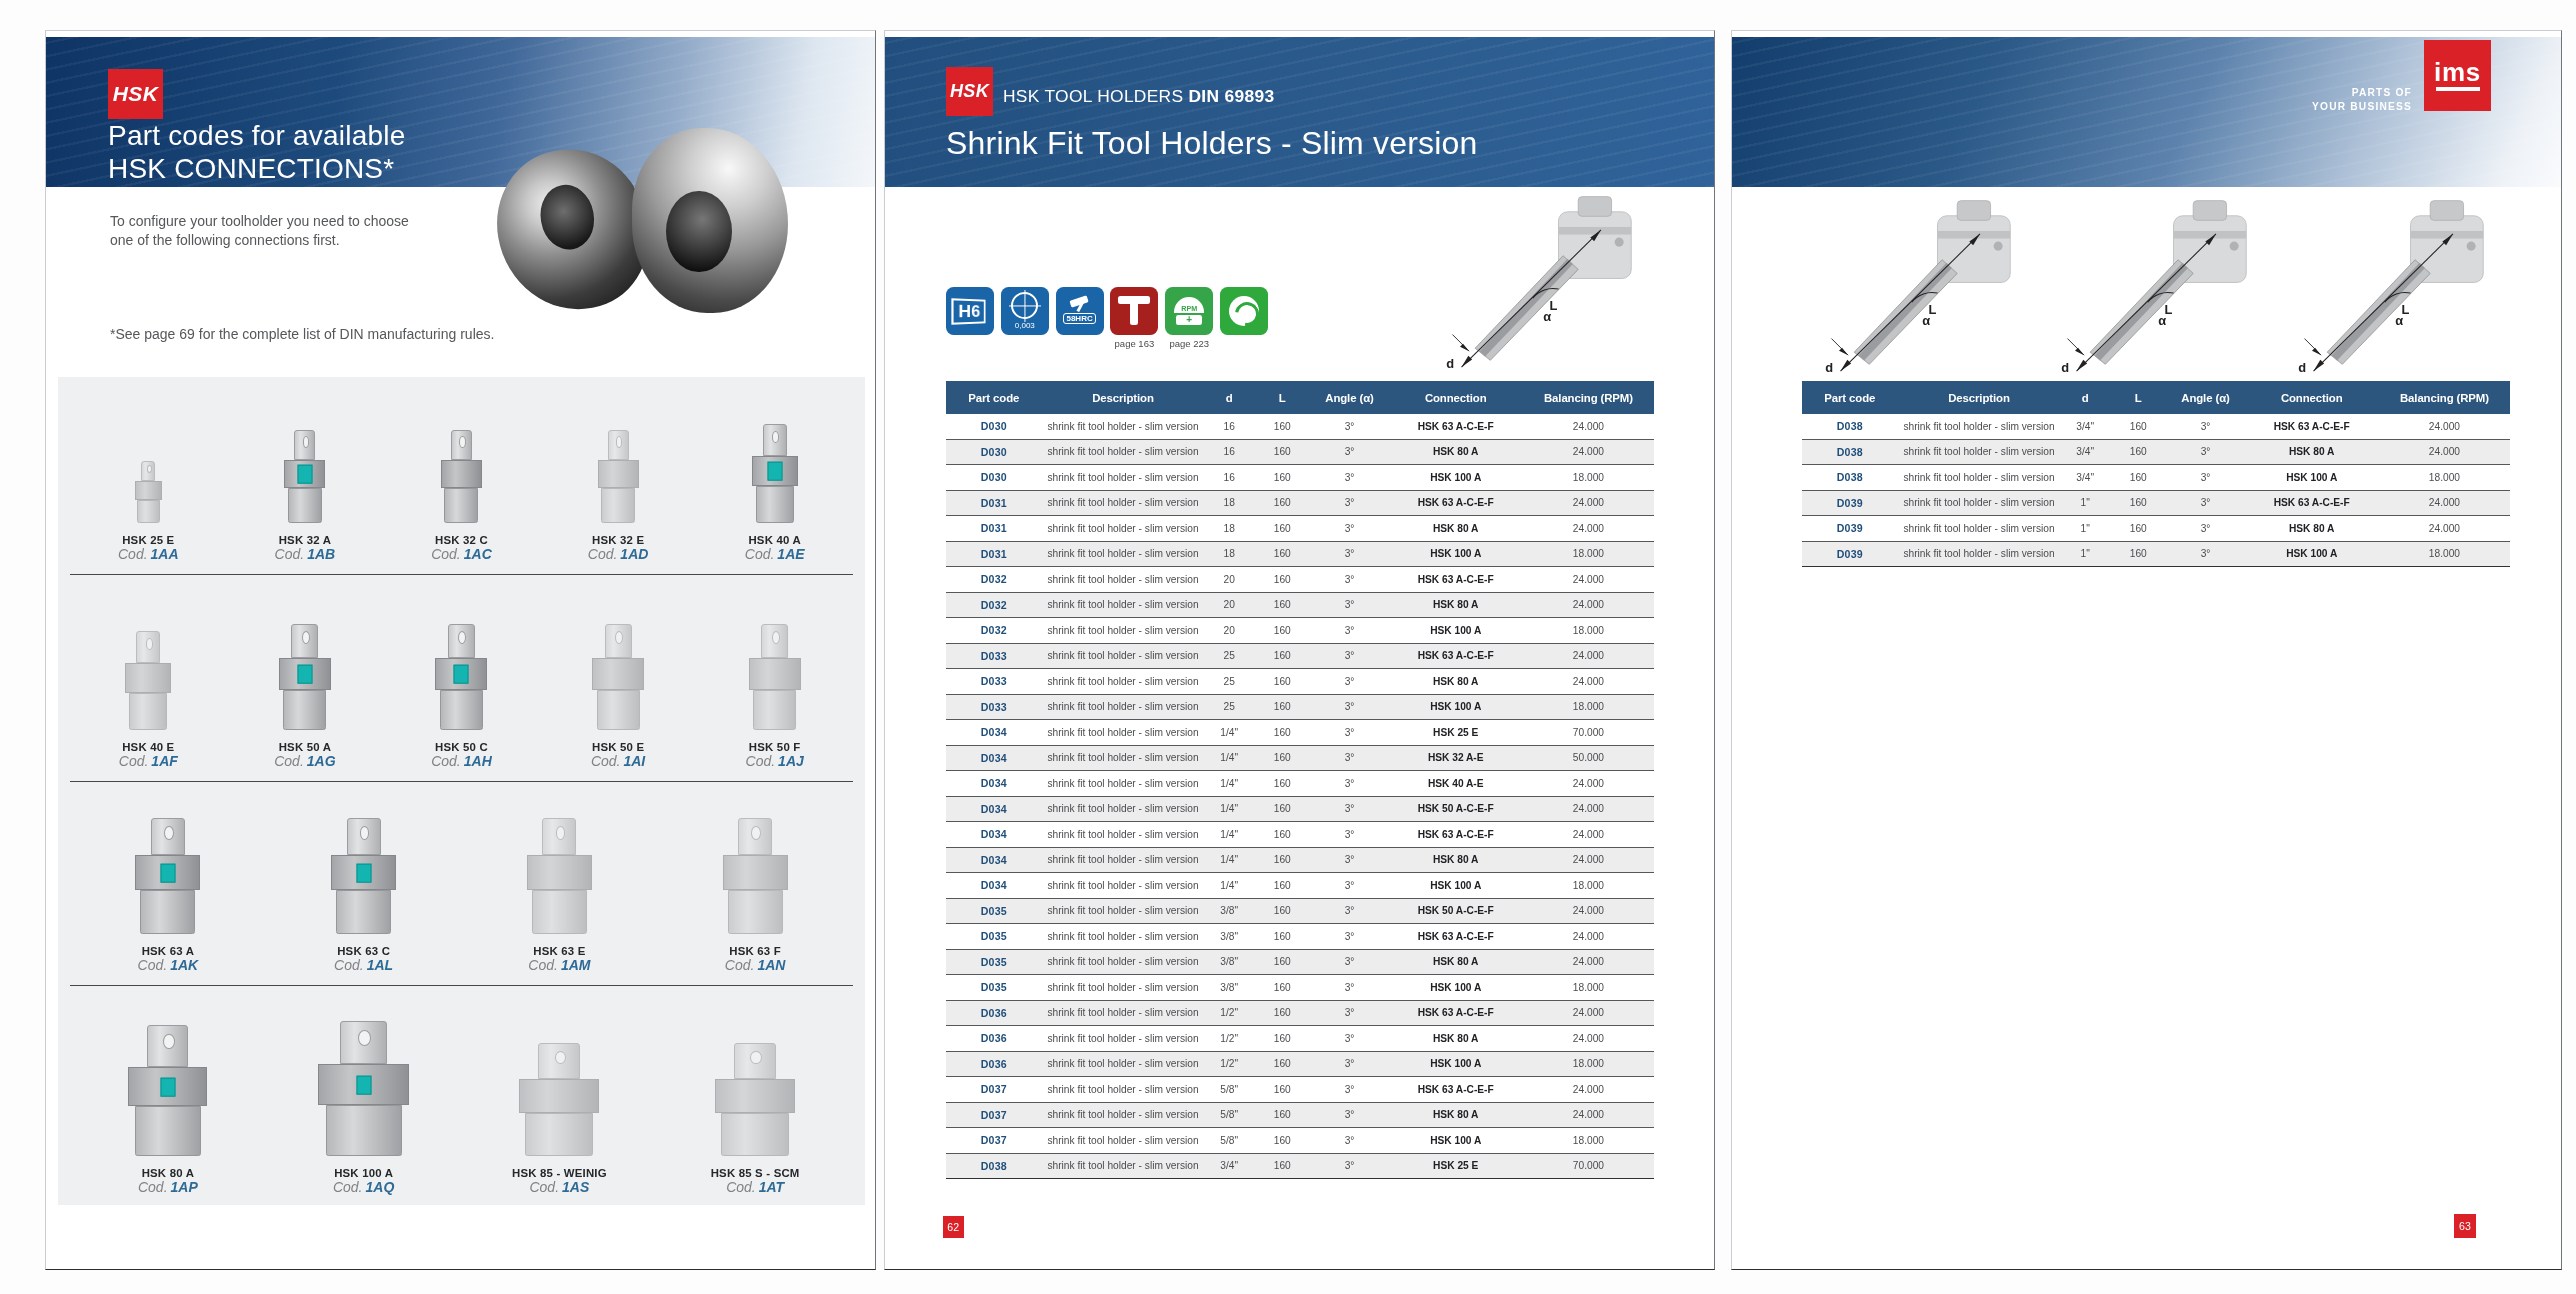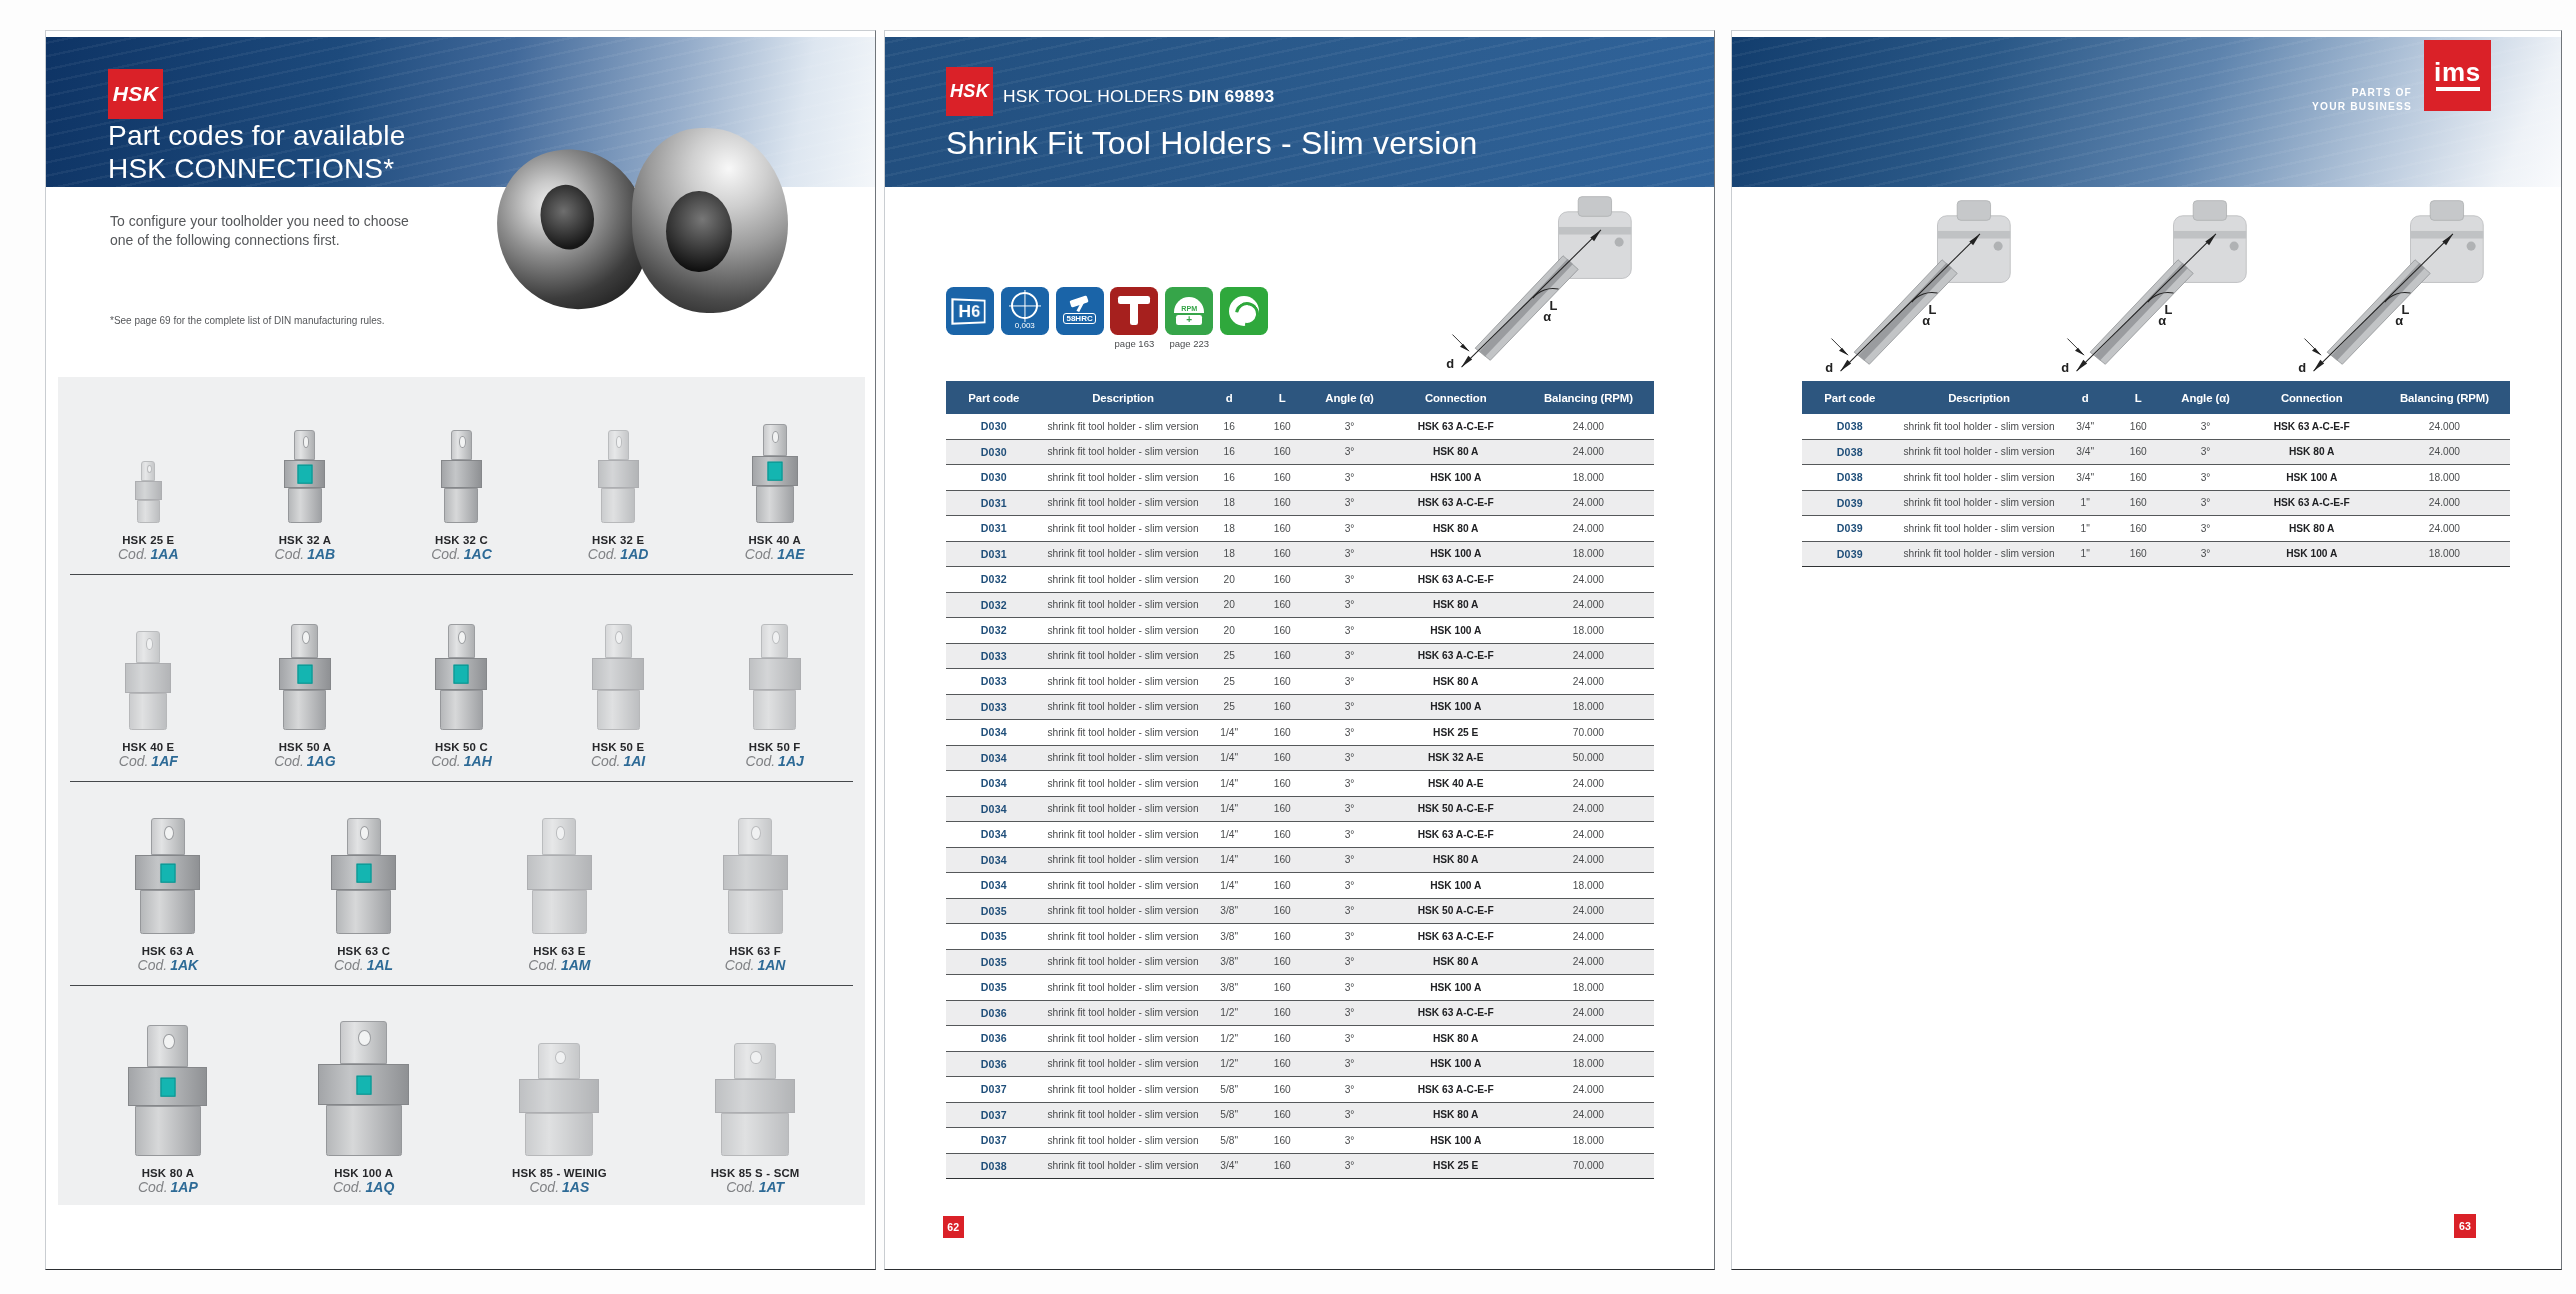--- a/index.html
+++ b/index.html
@@ -21,21 +21,21 @@
   #page-right .banner{background:linear-gradient(115deg,#123d6d 0%,#2a5887 30%,#5d83ad 55%,#b7c8dc 78%,#eef2f7 93%,#fafbfd 100%);}
 
   .hsk-box{position:absolute;background:#da2128;color:#fff;font-weight:bold;
            display:flex;align-items:center;justify-content:center;letter-spacing:0.4px;font-style:italic;}
   #page-left  .hsk-box{left:62px;top:38px;width:55px;height:50px;font-size:21px;}
   #page-middle .hsk-box{left:61px;top:36px;width:47px;height:49px;font-size:18px;}
 
   .left-title{position:absolute;left:62px;top:88px;color:#fff;font-size:28px;line-height:33px;
               font-weight:400;letter-spacing:0.2px;}
   .left-intro{position:absolute;left:64px;top:181px;color:#55575a;font-size:14px;line-height:19px;}
-  .left-footnote{position:absolute;left:64px;top:284px;color:#55575a;font-size:10px;}
+  .left-footnote{position:absolute;left:64px;top:295px;color:#55575a;font-size:14px;}
 
   .mid-kicker{position:absolute;left:118px;top:55px;color:#fff;font-size:17.4px;letter-spacing:0.3px;}
   .mid-title{position:absolute;left:61px;top:94px;color:#fff;font-size:32px;font-weight:400;letter-spacing:0.2px;}
 
   
   .photo{position:absolute;left:452px;top:97px;width:303px;height:190px;}
   .disc{position:absolute;}
   .disc.d1{left:0;top:21px;width:149px;height:161px;border-radius:48% 52% 46% 54%;
      background:radial-gradient(circle at 38% 32%,#efefef 0%,#c9c9c9 16%,#8d8d8d 36%,#3c3c3c 66%,#141414 94%);
      transform:rotate(-10deg);}
@@ -117,21 +117,21 @@
   .cell-part{font-weight:bold;color:#1f4e79;font-size:10.6px;letter-spacing:0.2px;}
   .cell-conn{font-weight:bold;color:#202124;}
 
   
   .diagram{position:absolute;width:228px;height:197px;}
   #mid-diagram{left:558px;top:152px;}
   .rd1{left:90px;top:156px}.rd2{left:326px;top:156px}.rd3{left:563px;top:156px}
   .dim-label{font-size:17px;font-weight:bold;fill:#222;font-family:"Liberation Sans",sans-serif;}
 
   
-  .pgnum{position:absolute;background:#da2128;color:#fff;font-weight:bold;font-size:10.6px;
+  .pgnum{position:absolute;background:#da2128;color:#fff;font-weight:normal;font-size:10.6px;
          display:flex;align-items:center;justify-content:center;}
   #pg62{left:58px;top:1185px;width:20.5px;height:22px;}
   #pg63{left:722px;top:1183px;width:22px;height:24px;}
   .tagline{position:absolute;right:149px;top:55px;color:#fff;text-align:right;font-size:10.2px;
            letter-spacing:1.2px;line-height:13.7px;font-weight:bold;}
   .ims-box{position:absolute;left:692px;top:9px;width:67px;height:71px;background:#da2128;
            display:flex;flex-direction:column;align-items:center;justify-content:center;}
   .ims-text{font-size:26px;font-weight:bold;color:#fff;line-height:24px;letter-spacing:0.8px;}
   .ims-bar{width:44px;height:4.6px;background:#fff;margin-top:3px;}
 </style>

